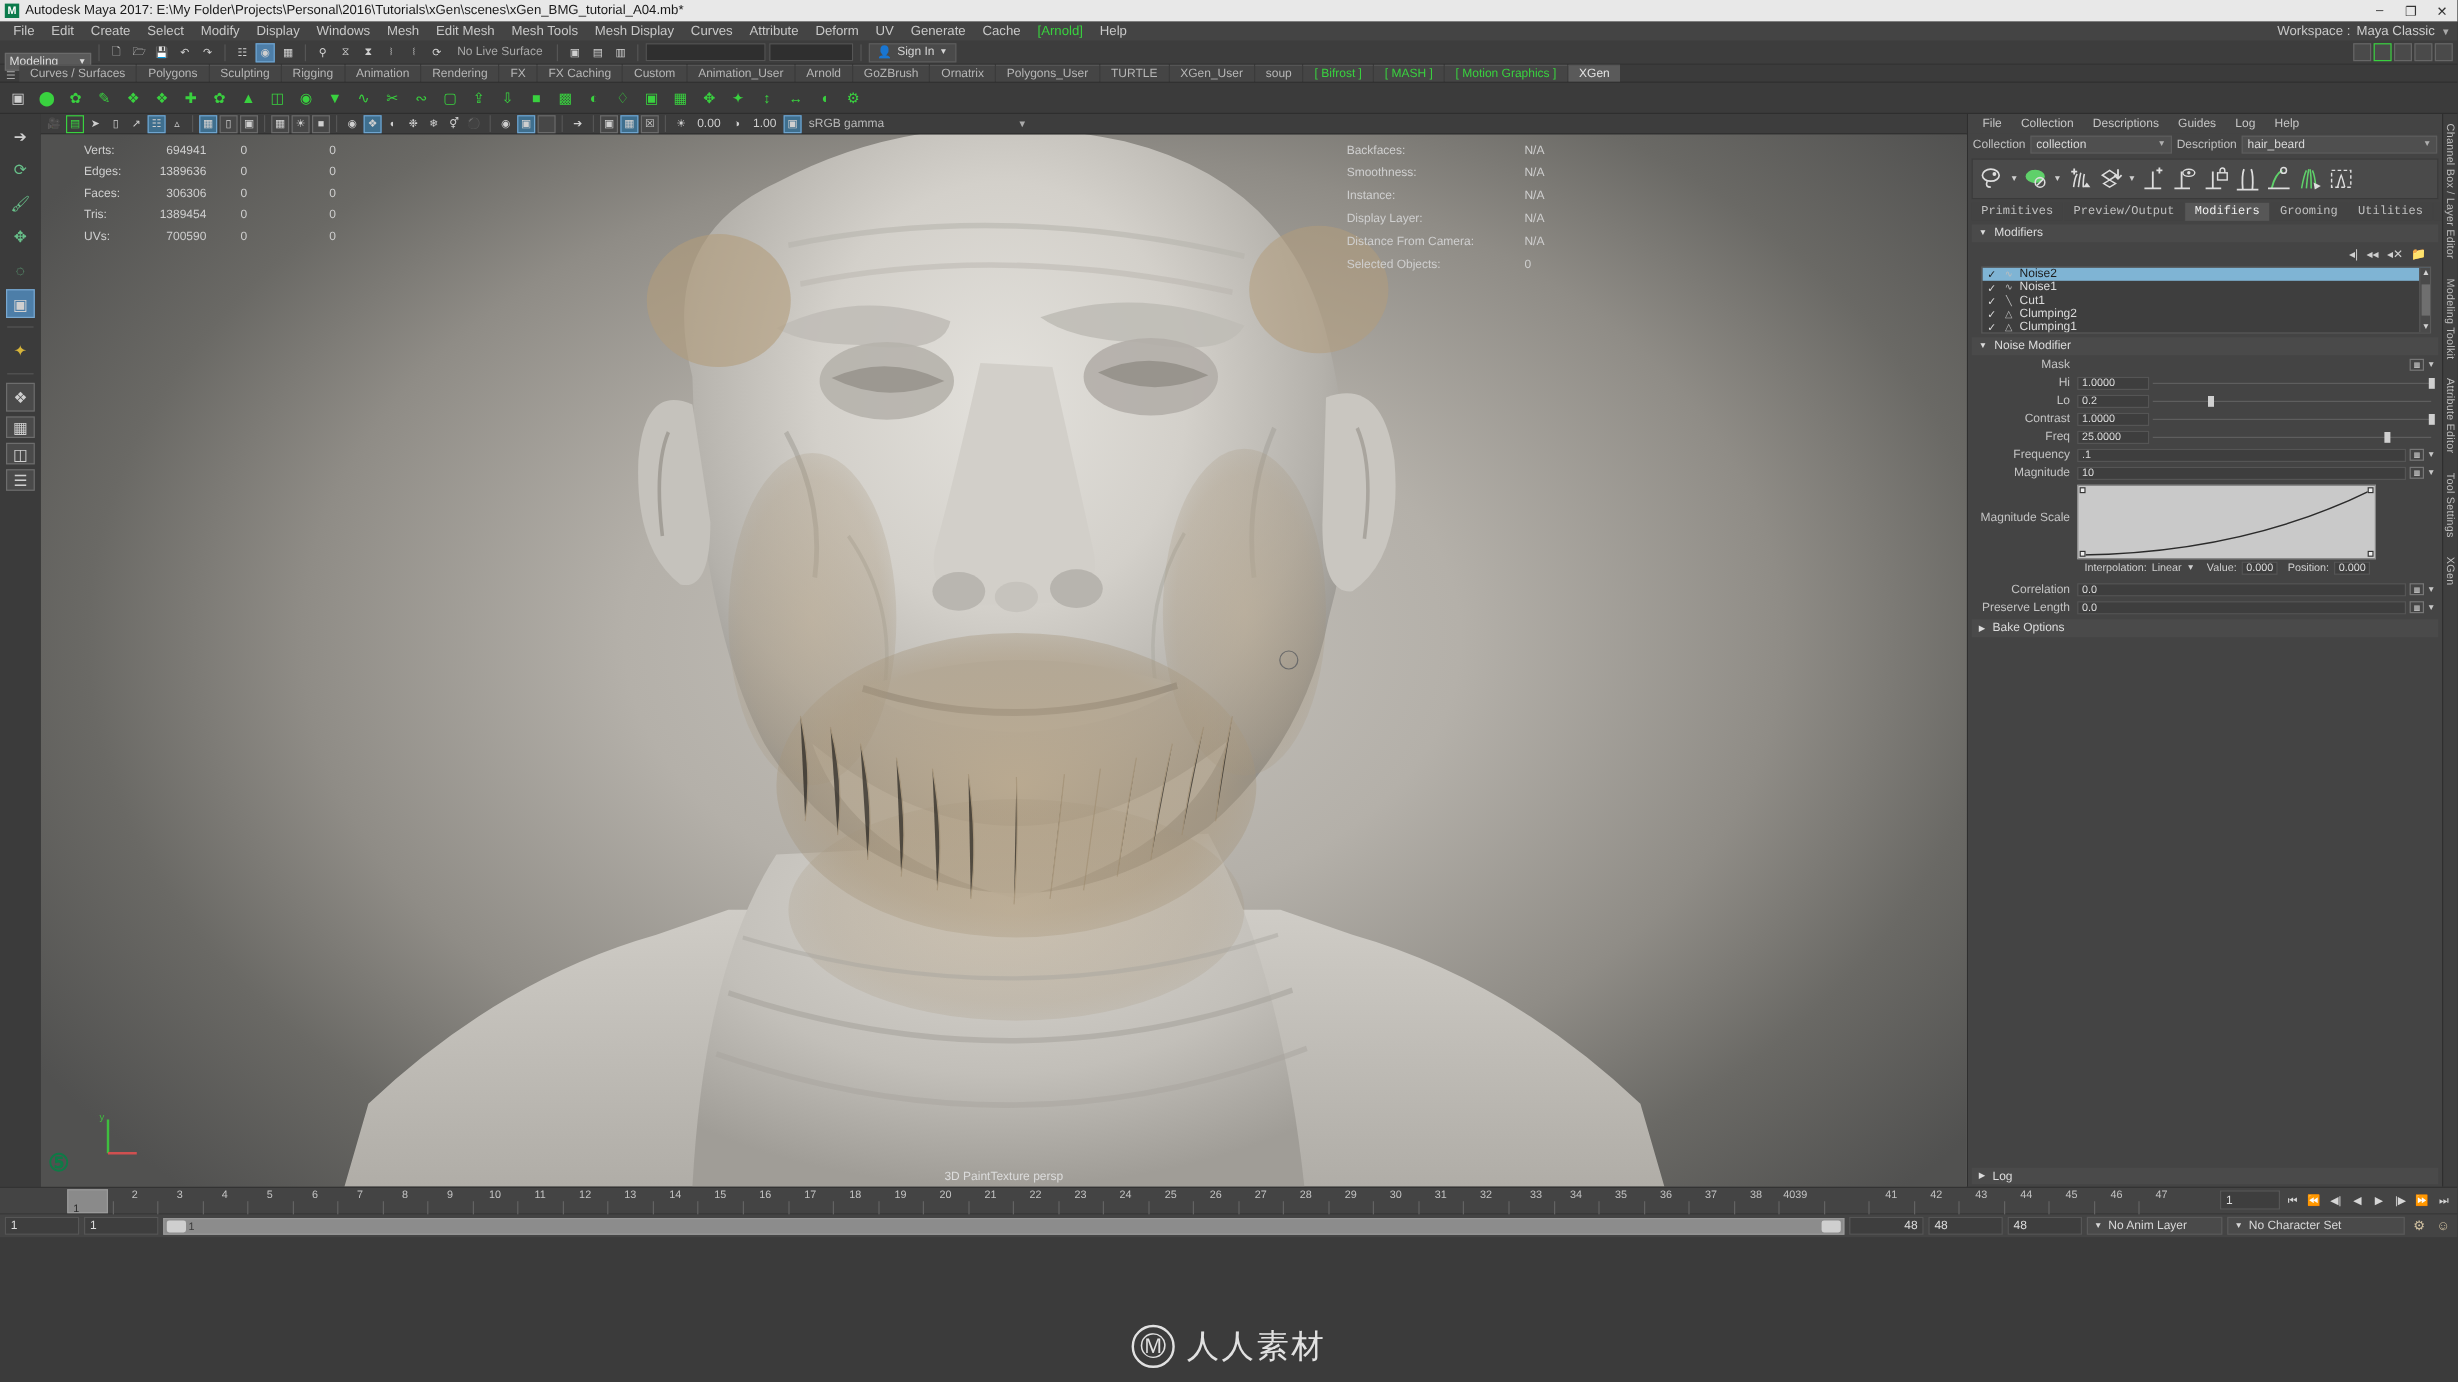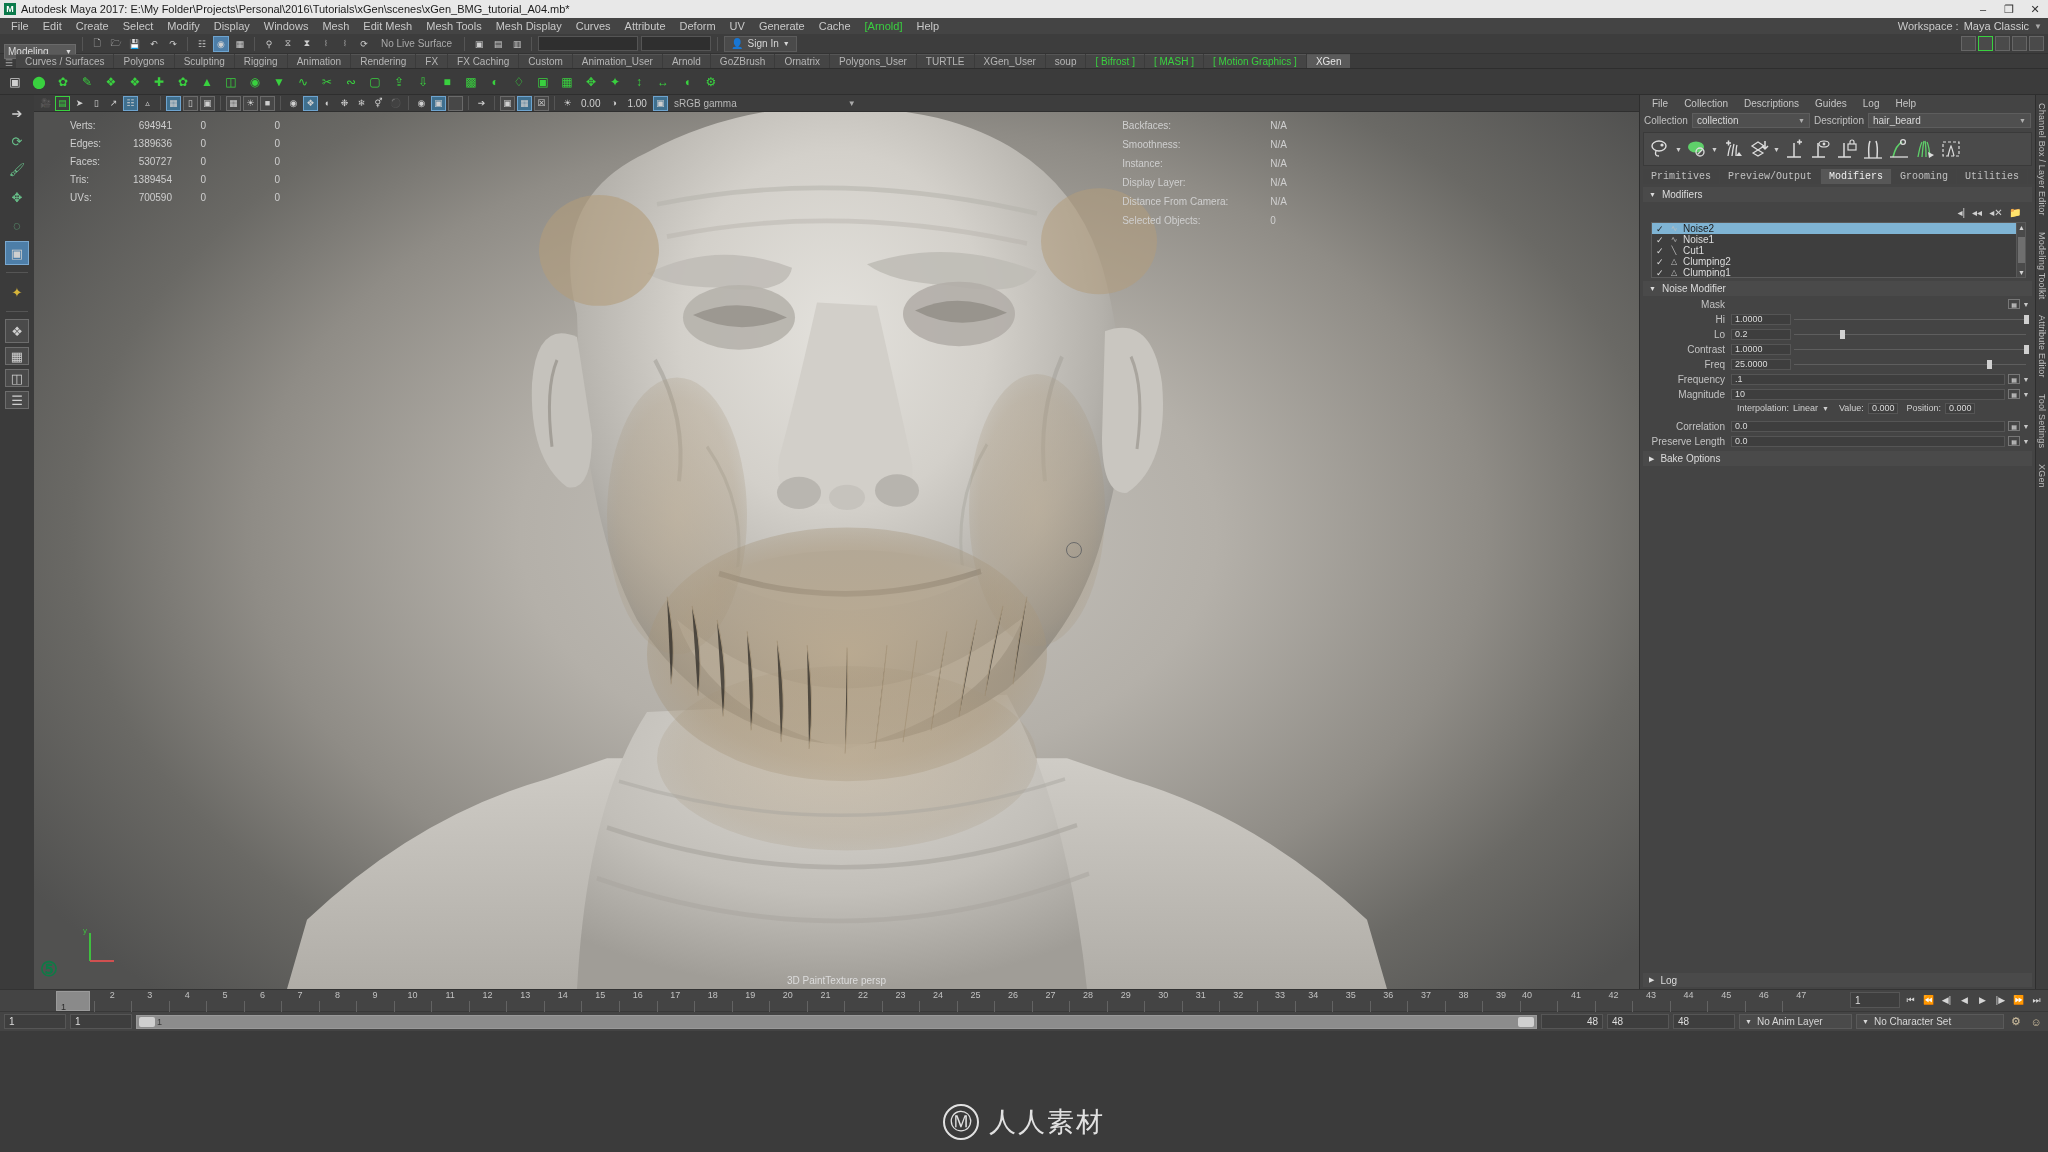--- a/index.html
+++ b/index.html
@@ -541,21 +541,21 @@
               <td class="v3">0</td>
             </tr>
             <tr>
               <td class="lbl">Edges:</td>
               <td class="v1">1389636</td>
               <td class="v2">0</td>
               <td class="v3">0</td>
             </tr>
             <tr>
               <td class="lbl">Faces:</td>
-              <td class="v1">530727</td>
+              <td class="v1">306306</td>
               <td class="v2">0</td>
               <td class="v3">0</td>
             </tr>
             <tr>
               <td class="lbl">Tris:</td>
               <td class="v1">1389454</td>
               <td class="v2">0</td>
               <td class="v3">0</td>
             </tr>
             <tr>
@@ -837,20 +837,33 @@
           <div class="fcar">▼</div>
         </div>
 
         <div class="prow">
           <span class="pl">Magnitude</span>
           <div class="pf" style="flex:1;margin-right:3px">10</div>
           <div class="ficon">▦</div>
           <div class="fcar">▼</div>
         </div>
 
+        <div class="ramp">
+          <span class="pl" style="width:88px;text-align:right;padding-right:6px;padding-top:22px;font-size:10px;color:#c3c3c3">Magnitude Scale</span>
+          <div class="rampbox">
+            <svg class="curve" viewBox="0 0 249 62" preserveAspectRatio="none">
+              <path d="M2 58 Q140 56 247 3" stroke="#2b2b2b" stroke-width="1.2" fill="none"></path>
+            </svg>
+            <div class="mk" style="left:1px;top:1px"></div>
+            <div class="mk" style="right:1px;top:1px"></div>
+            <div class="mk" style="left:1px;bottom:1px"></div>
+            <div class="mk" style="right:1px;bottom:1px"></div>
+          </div>
+          <div style="width:12px"></div>
+        </div>
 
         <div class="ramprow" style="padding-left:94px">
           <span>Interpolation:</span>
           <span>Linear</span>
           <span style="font-size:7px">▼</span>
           <span style="margin-left:6px">Value:</span>
           <span class="fld">0.000</span>
           <span style="margin-left:4px">Position:</span>
           <span class="fld">0.000</span>
         </div>
@@ -962,21 +975,21 @@
         <div class="tn" style="left: 1350.85px;">35</div>
         <div class="tk" style="left: 1369.62px;"></div>
         <div class="tn" style="left: 1388.38px;">36</div>
         <div class="tk" style="left: 1407.15px;"></div>
         <div class="tn" style="left: 1425.91px;">37</div>
         <div class="tk" style="left: 1444.68px;"></div>
         <div class="tn" style="left: 1463.45px;">38</div>
         <div class="tk" style="left: 1482.21px;"></div>
         <div class="tn" style="left: 1500.98px;">39</div>
         <div class="tk" style="left: 1519.74px;"></div>
-        <div class="tn" style="left: 1527px;">40</div>
+        <div class="tn" style="left: 1491px;">40</div>
         <div class="tk" style="left: 1557.28px;"></div>
         <div class="tn" style="left: 1576.04px;">41</div>
         <div class="tk" style="left: 1594.81px;"></div>
         <div class="tn" style="left: 1613.57px;">42</div>
         <div class="tk" style="left: 1632.34px;"></div>
         <div class="tn" style="left: 1651.11px;">43</div>
         <div class="tk" style="left: 1669.87px;"></div>
         <div class="tn" style="left: 1688.64px;">44</div>
         <div class="tk" style="left: 1707.4px;"></div>
         <div class="tn" style="left: 1726.17px;">45</div>

